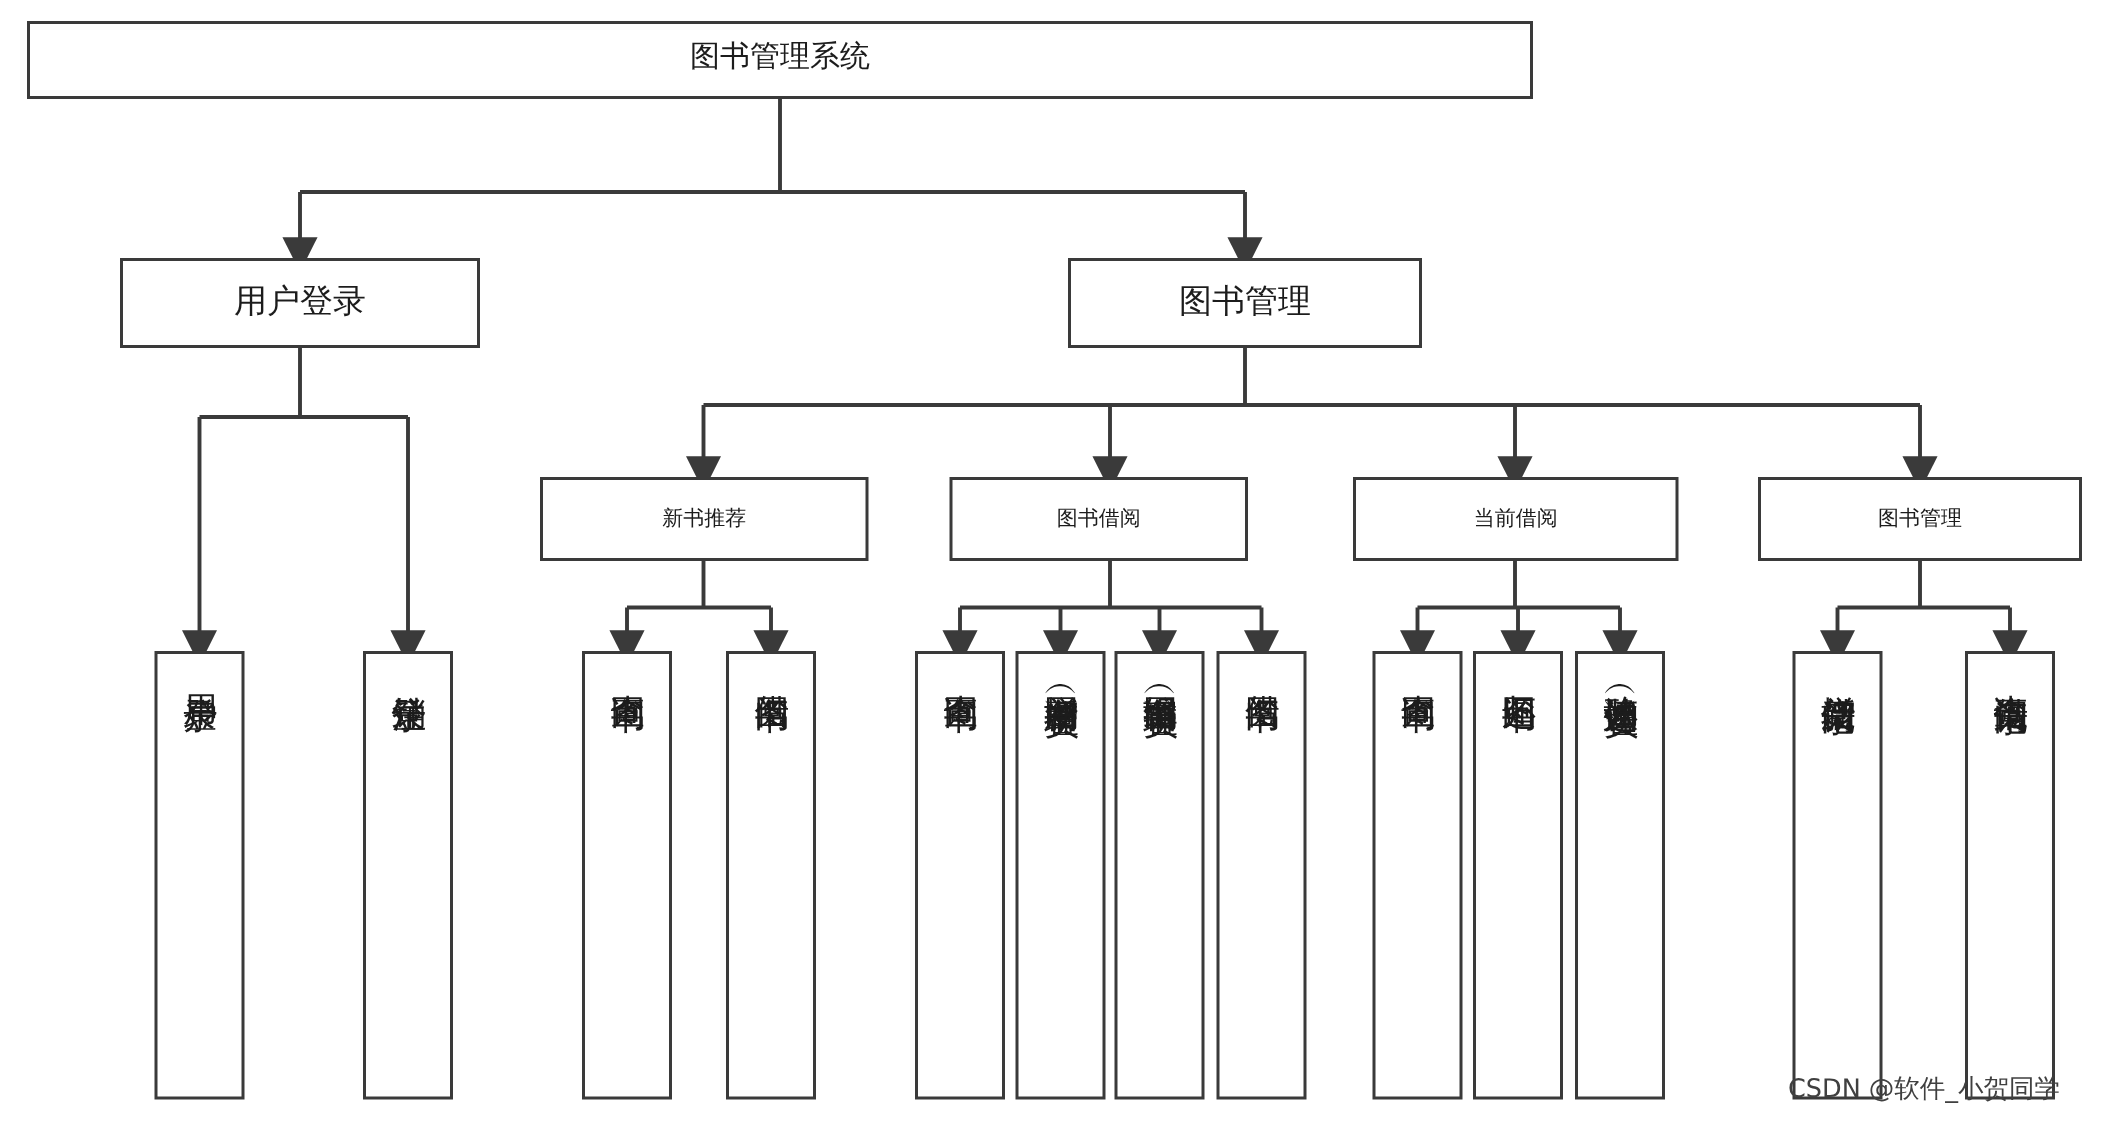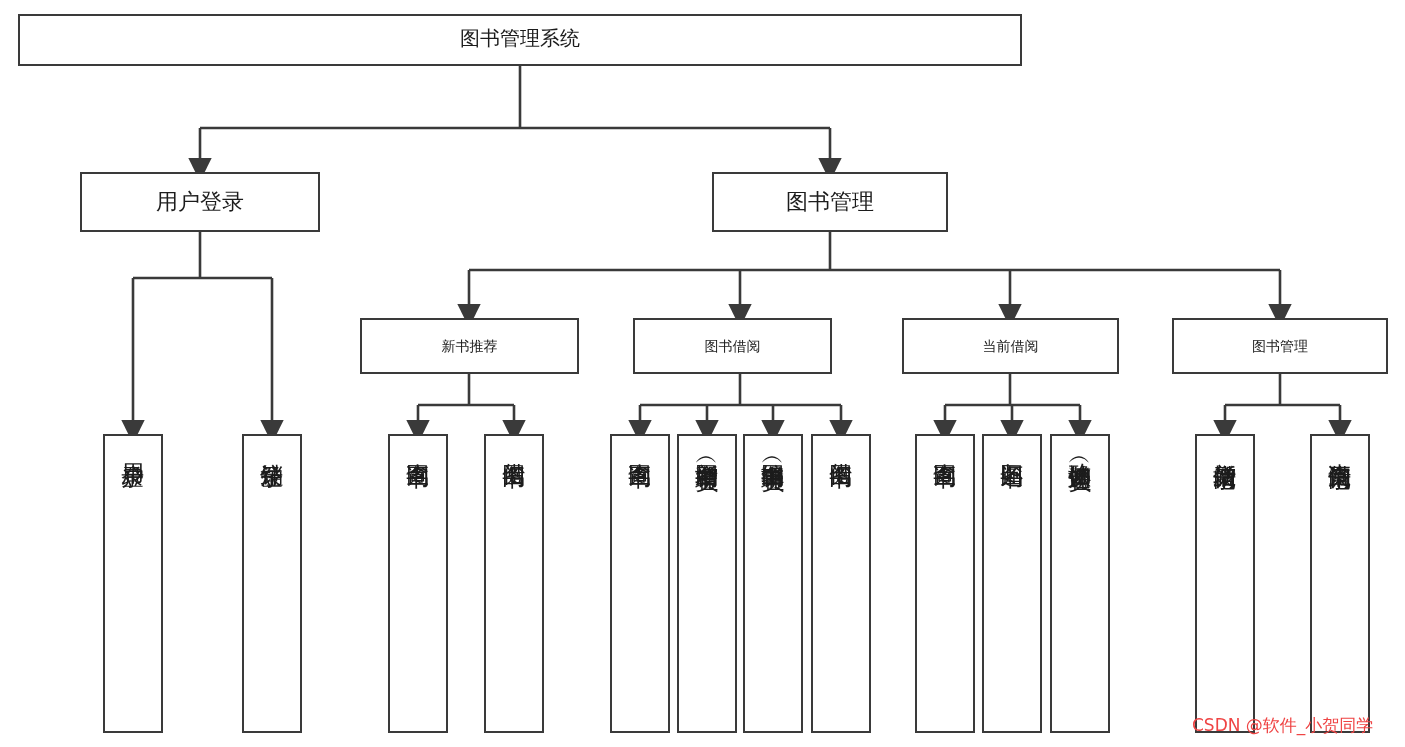--- a/index.html
+++ b/index.html
@@ -88,21 +88,21 @@
     letter-spacing: 1px;
     white-space: normal;
     max-height: 280px;
   }
 
   .watermark {
     position: absolute;
     left: 1192px;
     top: 714px;
     font-size: 17px;
-    color: #ef4444;
+    color: #404040;
     white-space: nowrap;
     z-index: 5;
   }
 </style>
 </head>
 <body>
 
 <div id="diagram-canvas">
 
   <svg id="edge-layer" viewBox="0 0 1405 747" xmlns="http://www.w3.org/2000/svg">

